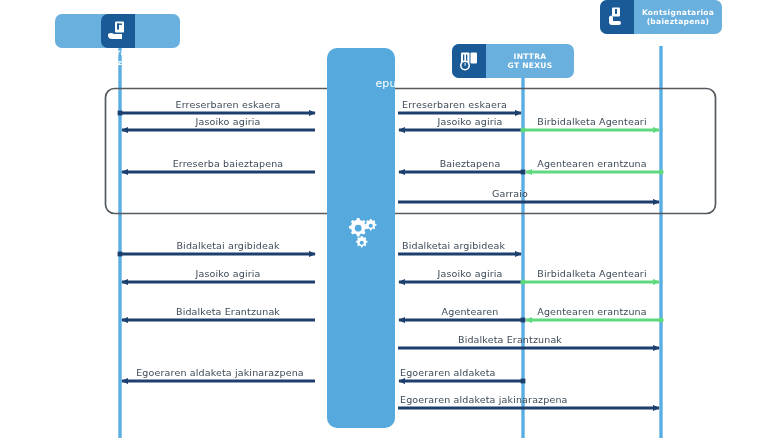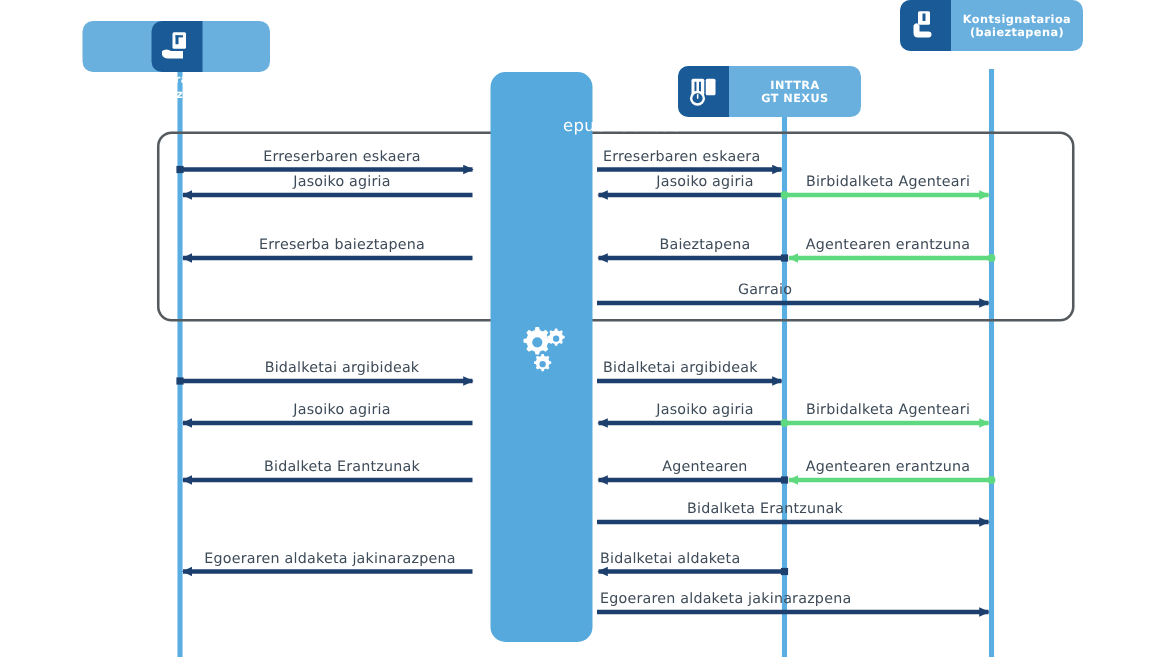--- a/index.html
+++ b/index.html
@@ -199,16 +199,16 @@
   <div class="msg-label center" style="left:228px;top:268px;">Jasoiko agiria</div>
   <div class="msg-label center" style="left:470px;top:268px;">Jasoiko agiria</div>
   <div class="msg-label center" style="left:592px;top:268px;">Birbidalketa Agenteari</div>
 
   <div class="msg-label center" style="left:228px;top:306px;">Bidalketa Erantzunak</div>
   <div class="msg-label center" style="left:470px;top:306px;">Agentearen</div>
   <div class="msg-label center" style="left:592px;top:306px;">Agentearen erantzuna</div>
   <div class="msg-label center" style="left:510px;top:334px;">Bidalketa Erantzunak</div>
 
   <div class="msg-label center" style="left:220px;top:367px;">Egoeraren aldaketa jakinarazpena</div>
-  <div class="msg-label" style="left:400px;top:367px;">Bidalketai aldaketa</div>
+  <div class="msg-label" style="left:400px;top:367px;">Egoeraren aldaketa</div>
   <div class="msg-label" style="left:400px;top:394px;">Egoeraren aldaketa jakinarazpena</div>
 
 </div>
 
 </body></html>

